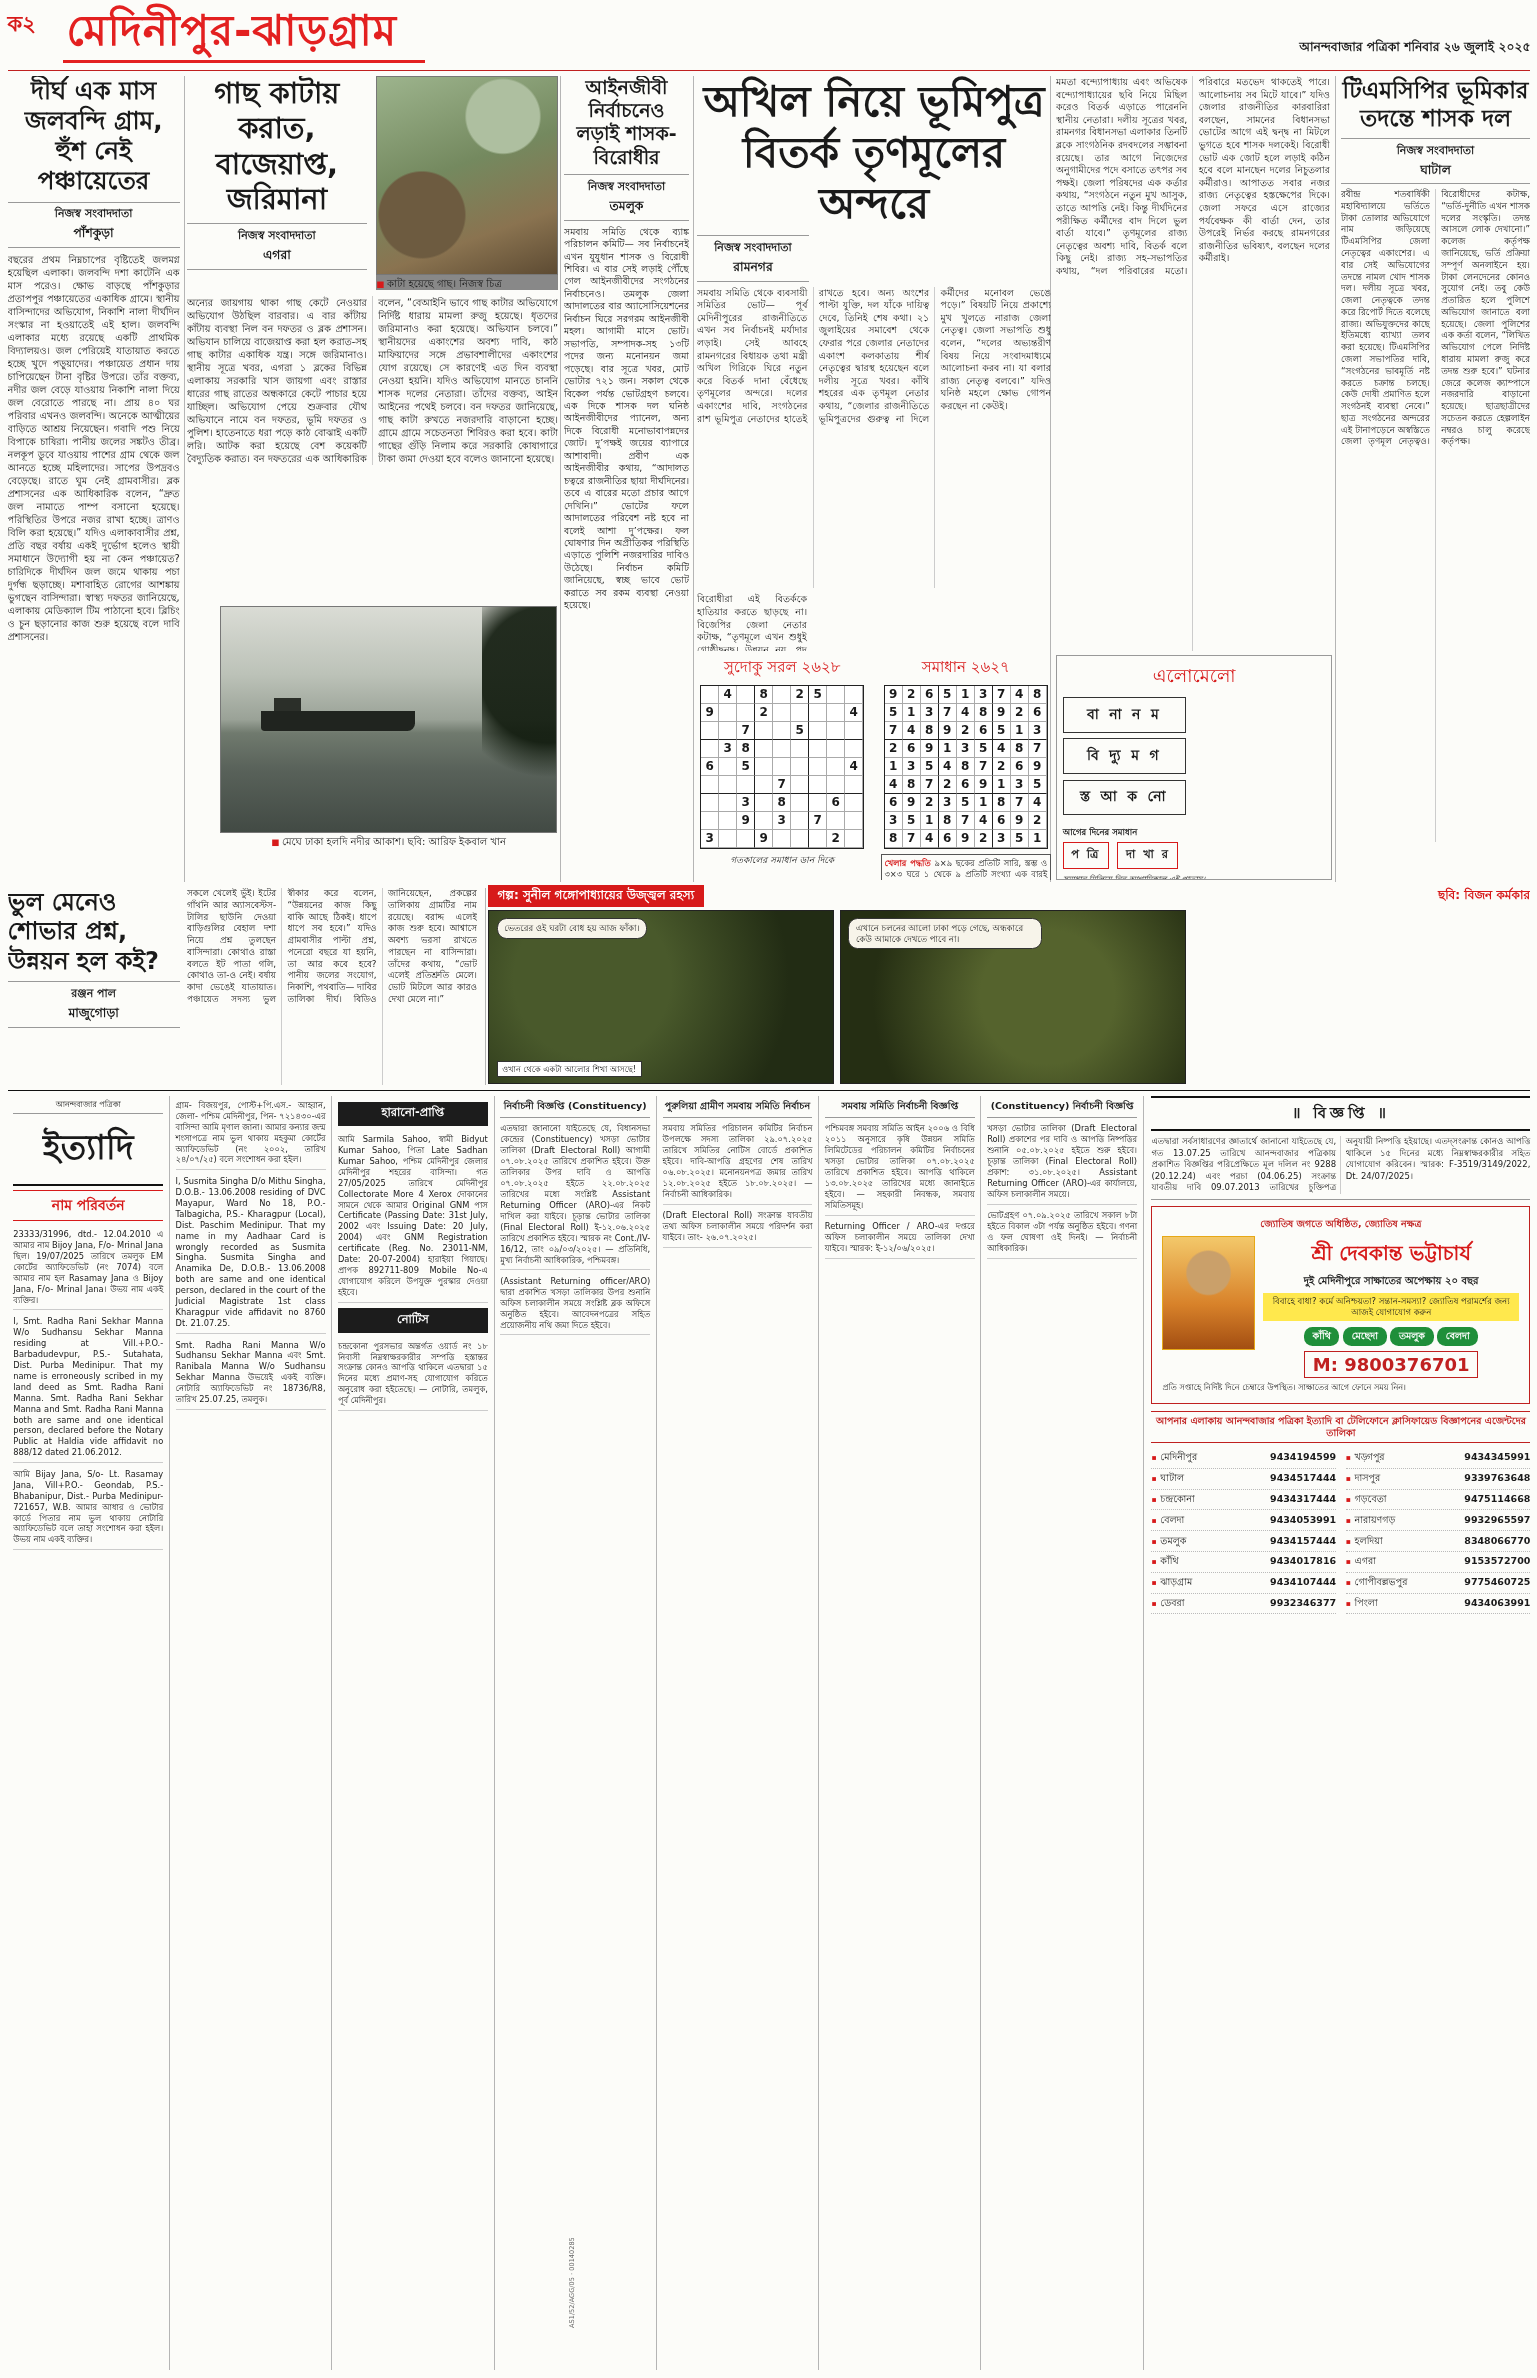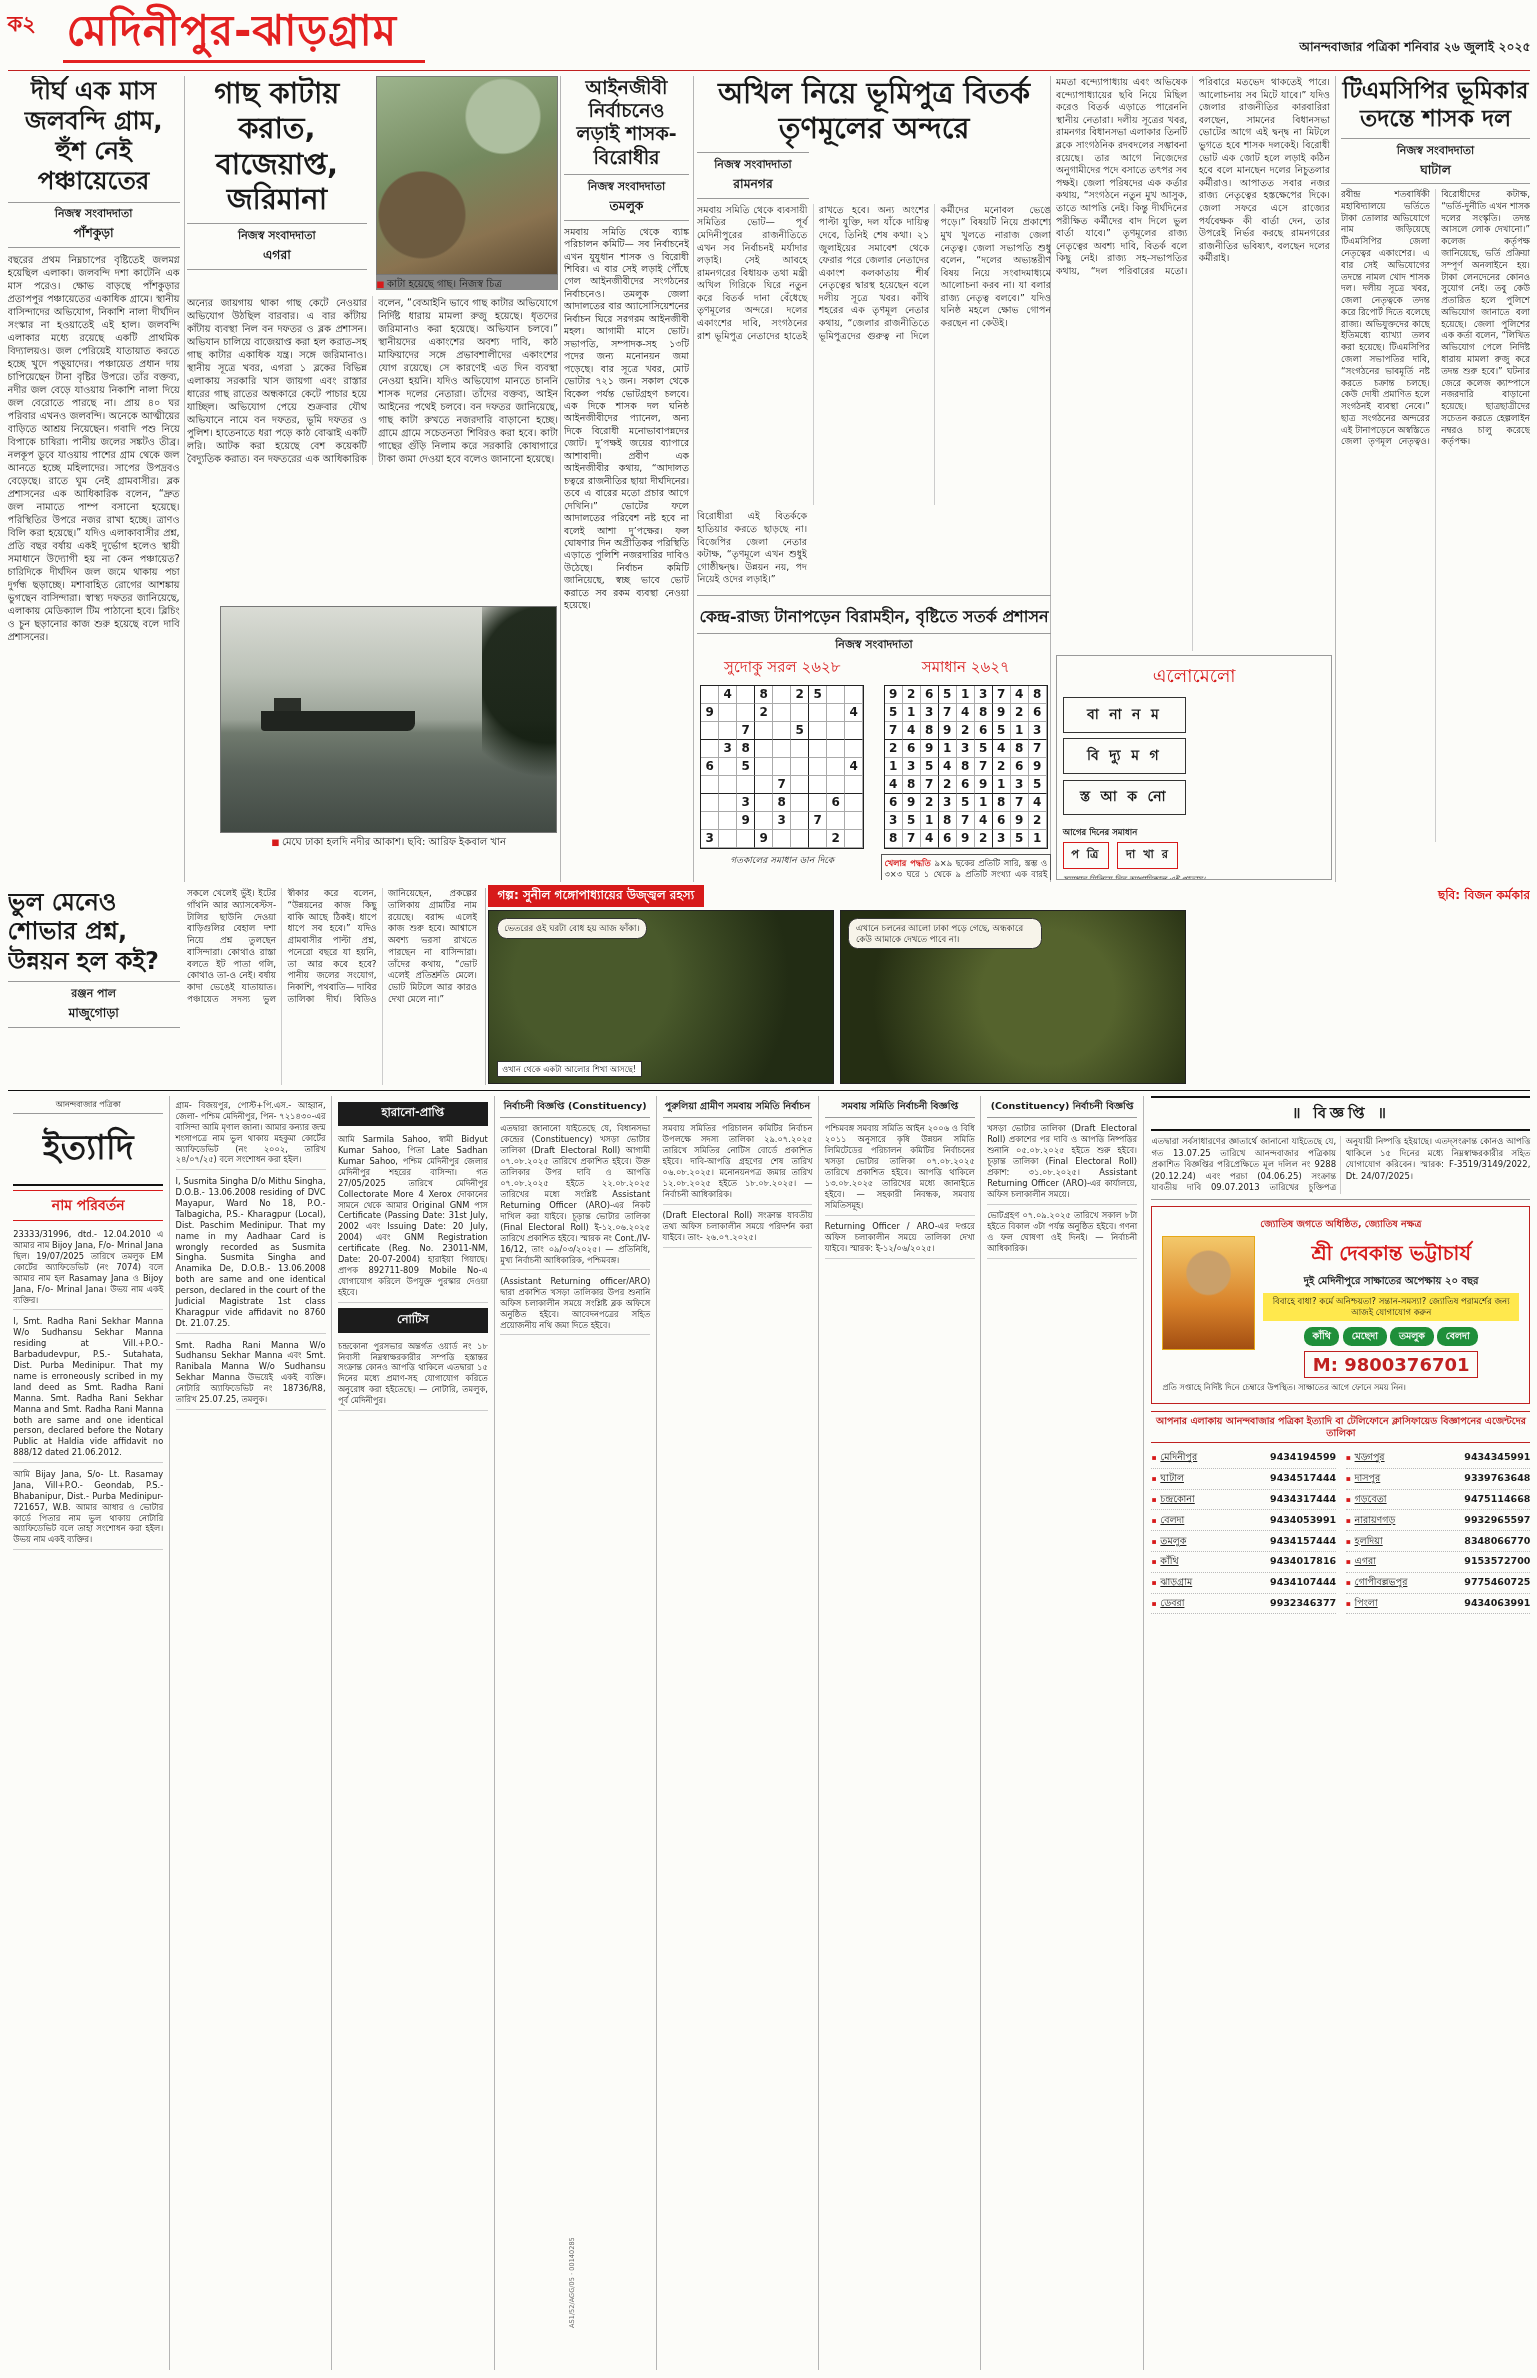--- a/index.html
+++ b/index.html
@@ -106,21 +106,21 @@
              border-radius:8.5px;padding:1.9px 8.5px;margin:1.9px 1.9px;}
   #astro-phone{border:1.4px solid #c02020;color:#c02020;font-size:18px;font-weight:bold;
              padding:1.9px 7.6px;margin-top:3.8px;display:inline-block;}
   #astro-foot{font-size:8.1px;margin-top:3.8px;line-height:1.3;}
   
   #agents-hdr{font-size:9.5px;font-weight:bold;text-align:center;color:#c02020;border-top:0.9px solid #c02020;
               border-bottom:0.9px solid #c02020;padding:2.8px 0;margin-bottom:4.7px;line-height:1.3;}
   #agents{display:grid;grid-template-columns:1fr 1fr;column-gap:9.5px;}
   .agent{display:flex;align-items:baseline;font-size:9.5px;border-bottom:0.9px dotted #bbb;padding:2.4px 0;}
   .agent .bullet{color:#d71a1a;font-size:7.6px;margin-right:3.8px;}
-  .agent .a-name{flex:1;text-decoration:underline;}
+  .agent .a-name{flex:1;}
   .agent .a-num{font-weight:bold;}
   .vert-code{position:absolute;font-size:6.6px;color:#666;transform:rotate(-90deg);transform-origin:left top;}
 </style>
 </head>
 <body>
 
 <div id="page">
 
   <header id="hdr">
     <span id="edition">ক২</span>
@@ -171,21 +171,21 @@
   </figure>
 
   <section class="blk" style="left:564px;top:76px;width:125px;height:806px;">
     <h2 class="hl" style="font-size:19px;">আইনজীবী নির্বাচনেও লড়াই শাসক-বিরোধীর</h2>
     <div class="byline">নিজস্ব সংবাদদাতা</div>
     <div class="place">তমলুক</div>
     <div class="body" style="font-size:9.3px;">সমবায় সমিতি থেকে ব্যাঙ্ক পরিচালন কমিটি— সব নির্বাচনেই এখন যুযুধান শাসক ও বিরোধী শিবির। এ বার সেই লড়াই পৌঁছে গেল আইনজীবীদের সংগঠনের নির্বাচনেও। তমলুক জেলা আদালতের বার অ্যাসোসিয়েশনের নির্বাচন ঘিরে সরগরম আইনজীবী মহল। আগামী মাসে ভোট। সভাপতি, সম্পাদক-সহ ১৩টি পদের জন্য মনোনয়ন জমা পড়েছে। বার সূত্রে খবর, মোট ভোটার ৭২১ জন। সকাল থেকে বিকেল পর্যন্ত ভোটগ্রহণ চলবে। এক দিকে শাসক দল ঘনিষ্ঠ আইনজীবীদের প্যানেল, অন্য দিকে বিরোধী মনোভাবাপন্নদের জোট। দু’পক্ষই জয়ের ব্যাপারে আশাবাদী। প্রবীণ এক আইনজীবীর কথায়, “আদালত চত্বরে রাজনীতির ছায়া দীর্ঘদিনের। তবে এ বারের মতো প্রচার আগে দেখিনি।” ভোটের ফলে আদালতের পরিবেশ নষ্ট হবে না বলেই আশা দু’পক্ষের। ফল ঘোষণার দিন অপ্রীতিকর পরিস্থিতি এড়াতে পুলিশি নজরদারির দাবিও উঠেছে। নির্বাচন কমিটি জানিয়েছে, স্বচ্ছ ভাবে ভোট করাতে সব রকম ব্যবস্থা নেওয়া হয়েছে।</div>
   </section>
 
   <section class="blk" style="left:697px;top:76px;width:354px;height:575px;">
-    <h2 class="hl" style="font-size:29px;">অখিল নিয়ে ভূমিপুত্র বিতর্ক তৃণমূলের অন্দরে</h2>
+    <h2 class="hl" style="font-size:42px;">অখিল নিয়ে ভূমিপুত্র বিতর্ক তৃণমূলের অন্দরে</h2>
     <div style="width:112px;">
       <div class="byline">নিজস্ব সংবাদদাতা</div>
       <div class="place">রামনগর</div>
     </div>
     <div class="body c3" style="height:301px;font-size:9.4px;">সমবায় সমিতি থেকে ব্যবসায়ী সমিতির ভোট— পূর্ব মেদিনীপুরের রাজনীতিতে এখন সব নির্বাচনই মর্যাদার লড়াই। সেই আবহে রামনগরের বিধায়ক তথা মন্ত্রী অখিল গিরিকে ঘিরে নতুন করে বিতর্ক দানা বেঁধেছে তৃণমূলের অন্দরে। দলের একাংশের দাবি, সংগঠনের রাশ ভূমিপুত্র নেতাদের হাতেই রাখতে হবে। অন্য অংশের পাল্টা যুক্তি, দল যাঁকে দায়িত্ব দেবে, তিনিই শেষ কথা। ২১ জুলাইয়ের সমাবেশ থেকে ফেরার পরে জেলার নেতাদের একাংশ কলকাতায় শীর্ষ নেতৃত্বের দ্বারস্থ হয়েছেন বলে দলীয় সূত্রে খবর। কাঁথি শহরের এক তৃণমূল নেতার কথায়, “জেলার রাজনীতিতে ভূমিপুত্রদের গুরুত্ব না দিলে কর্মীদের মনোবল ভেঙে পড়ে।” বিষয়টি নিয়ে প্রকাশ্যে মুখ খুলতে নারাজ জেলা নেতৃত্ব। জেলা সভাপতি শুধু বলেন, “দলের অভ্যন্তরীণ বিষয় নিয়ে সংবাদমাধ্যমে আলোচনা করব না। যা বলার রাজ্য নেতৃত্ব বলবে।” যদিও ঘনিষ্ঠ মহলে ক্ষোভ গোপন করছেন না কেউই।</div>
     <div style="display:flex;gap:9.5px;margin-top:5.7px;flex-direction:column;">
       <div class="body" style="width:110px;font-size:9.4px;">বিরোধীরা এই বিতর্ককে হাতিয়ার করতে ছাড়ছে না। বিজেপির জেলা নেতার কটাক্ষ, “তৃণমূলে এখন শুধুই গোষ্ঠীদ্বন্দ্ব। উন্নয়ন নয়, পদ নিয়েই ওদের লড়াই।”</div>
       <div style="flex:1;border-top:0.9px solid #999;padding-top:11px;">
         <h3 class="hl" style="font-size:16px;">কেন্দ্র-রাজ্য টানাপড়েন বিরামহীন, বৃষ্টিতে সতর্ক প্রশাসন</h3>
         <div class="byline">নিজস্ব সংবাদদাতা</div>

